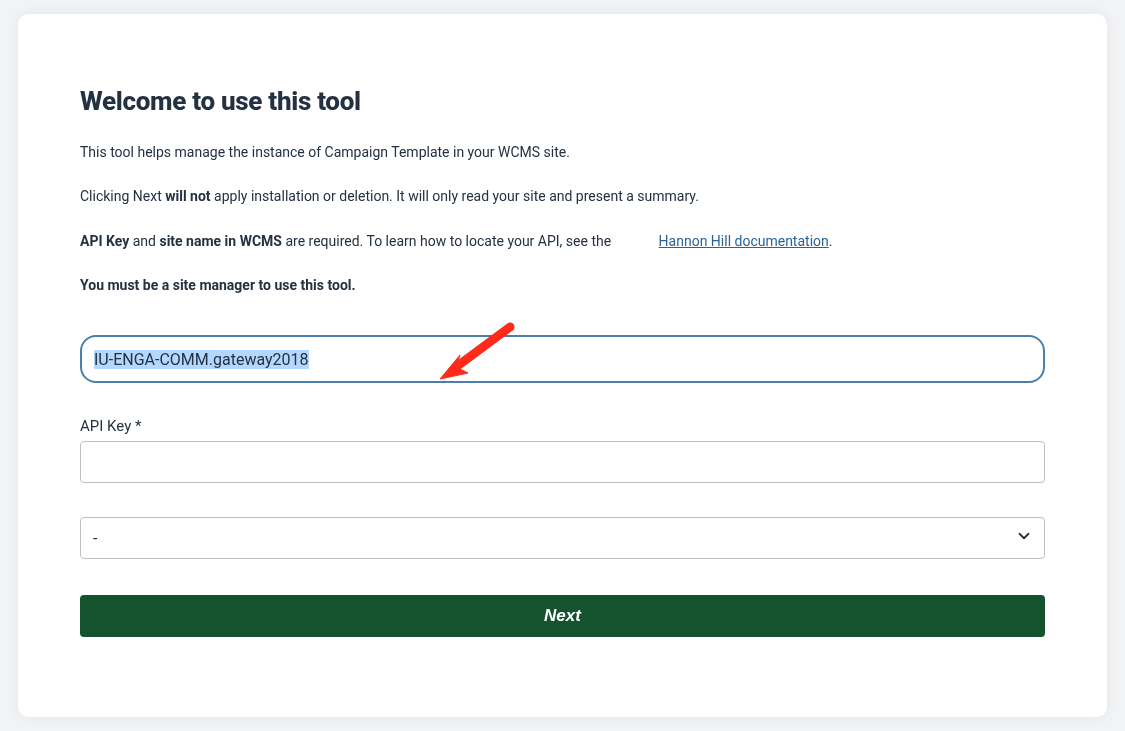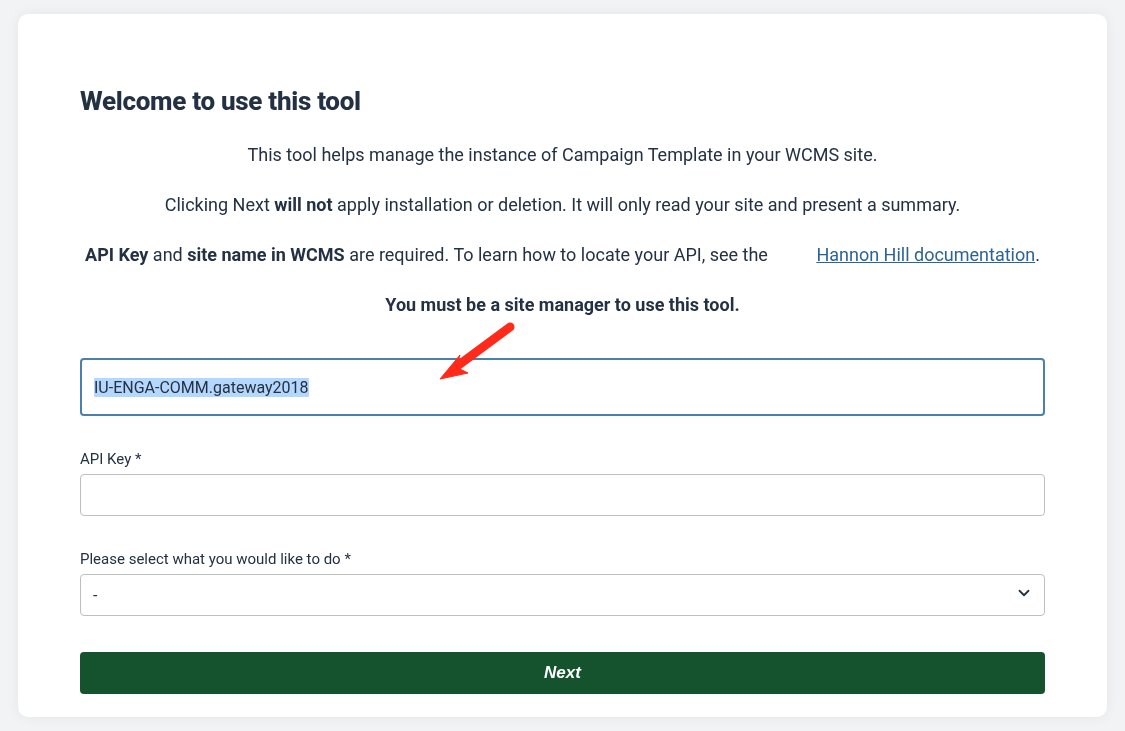--- a/index.html
+++ b/index.html
@@ -26,25 +26,24 @@
     position: relative;
   }
   .title {
     font-size: 26px;
     font-weight: 800;
     color: #243142;
     margin: 28px 0 26px 0;
     letter-spacing: -0.3px;
   }
   .para {
-    font-size: 18px;
+    font-size: 14px;
     line-height: 1.45;
     margin: 0 0 24px 0;
     color: #243142;
-    text-align: center;
   }
   .strong { font-weight: 700; margin-top: 48px; }
   .link {
     color: #2a6496;
     text-decoration: underline;
     cursor: pointer;
     margin-left: 44px;
   }
   .field-block { margin-top: 34px; }
   .label {
@@ -66,23 +65,23 @@
     font-family: inherit;
   }
   .text-value-sel {
     display: inline-block;
     background: #b4d7fe;
     border-radius: 1px;
     padding: 0 0;
   }
   .input-faux {
     width: 100%;
-    height: 58px;
+    height: 48px;
     border: 2px solid #4a80a9;
-    border-radius: 4px;
+    border-radius: 16px;
     padding: 0 12px;
     font-size: 16px;
     color: #243142;
     background: #fff;
     display: flex;
     align-items: center;
   }
   .select-wrap {
     position: relative;
     width: 100%;
@@ -148,21 +147,20 @@
         <span class="text-value-sel">IU-ENGA-COMM.gateway2018</span>
       </div>
     </div>
 
     <div class="field-block">
       <label class="label">API Key *</label>
       <input type="text" class="text-input" value="" style="">
     </div>
 
     <div class="field-block">
-      <label class="label">Please select what you would like to do *</label>
       <div class="select-wrap">
         <select class="select">
           <option>-</option>
         </select>
         <span class="chevron">
           <svg width="18" height="18" viewBox="0 0 24 24" fill="none" stroke="#243142" stroke-width="2.4" stroke-linecap="round" stroke-linejoin="round">
               <polyline points="6 9 12 15 18 9"></polyline>
             </svg>
         </span>
       </div>

